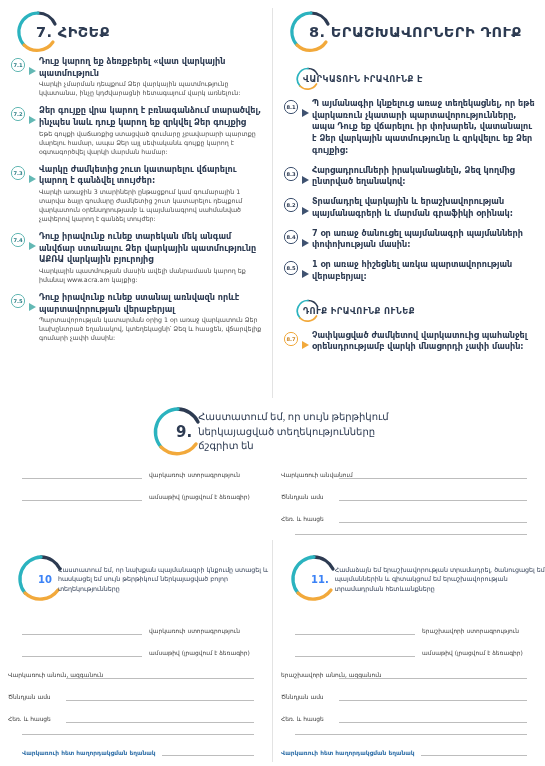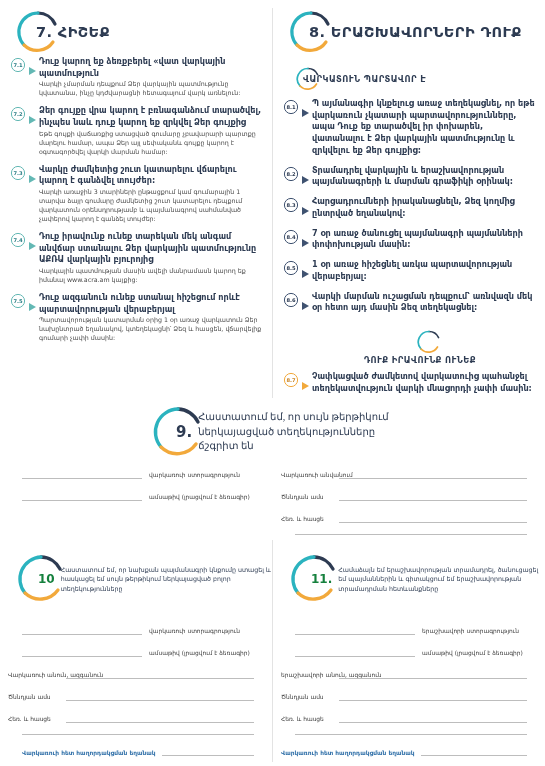--- a/index.html
+++ b/index.html
@@ -114,22 +114,22 @@
   }
   .contact-row { display:flex; align-items:flex-end; margin-top:8px; }
   .contact-row .sigline { flex:1 1 auto; margin-left:6px; margin-right:18px; }
 
   .plainline { border-bottom:1px solid #bdbdbd; height:1px; margin:0 18px 10px 22px;}
 
   
   .sec-num-head { display:flex; align-items:center; padding-left:14px; }
   .sec-num-head .ring { margin-right:-30px; flex:0 0 auto; }
   .sec-num-head .bignum {
-    position:relative; z-index:2; font-size:12px; font-weight:bold;
-    color:#15803d; margin-right:6px; white-space:nowrap;
+    position:relative; z-index:2; font-size:10px; font-weight:bold;
+    color:#3b82f6; margin-right:6px; white-space:nowrap;
   }
   .sec-num-head .blurb {
     position:relative; z-index:2; font-size:6.3px; color:#2d3b52;
     line-height:1.45; flex:1 1 auto;
   }
 </style>
 </head>
 <body>
 
 <div class="page">
@@ -215,21 +215,21 @@
           <div class="item-badge">
             <svg width="16" height="16" viewBox="0 0 16 16">
               <circle cx="8" cy="8" r="6.6" fill="none" stroke="#63b8b4" stroke-width="1"></circle>
             </svg>
             <span class="bnum" style="color:#2d7f86">7.5</span>
           </div>
           <div class="item-arrow"><svg width="7" height="8" viewBox="0 0 7 8">
               <path d="M0 0 L7 4 L0 8 Z" fill="#63b8b4"></path>
             </svg></div>
           <div class="item-body">
-            <p class="item-title">Դուք ազգանուն ունեք ստանալ հիշեցում որևէ պարտավորության վերաբերյալ</p>
+            <p class="item-title">Դուք իրավունք ունեք ստանալ առնվազն որևէ պարտավորության վերաբերյալ</p>
             <p class="item-desc">Պարտավորության կատարման օրից 1 օր առաջ վարկատուն Ձեր նախընտրած եղանակով, կտեղեկացնի՝ Ձեզ և հասցեն, վճարվելիք գումարի չափի մասին:</p>
           </div>
         </div>
       </div>
   </div>
 
   <div class="col col-right">
 
     <div class="sec-head">
       <span class="ring">
@@ -243,111 +243,97 @@
     </div>
 
     <div class="sub-head">
       <span class="ring">
         <svg width="26" height="26" viewBox="0 0 26 26">
           <path d="M13 2.5 A10.5 10.5 0 0 1 22.5 8.5" fill="none" stroke="#2d3b52" stroke-width="1.7" stroke-linecap="round"></path>
           <path d="M13 2.5 A10.5 10.5 0 0 0 5 20" fill="none" stroke="#2bb3bf" stroke-width="1.7" stroke-linecap="round"></path>
           <path d="M5 20 A10.5 10.5 0 0 0 21.5 18" fill="none" stroke="#f2a93b" stroke-width="1.7" stroke-linecap="round"></path>
         </svg>
       </span>
-      <span class="sub-title">ՎԱՐԿԱՏՈՒՆ ՊԱՐՏԱՎՈՐ Է</span>
+      <span class="sub-title">ՎԱՐԿԱՏՈՒՆ ԻՐԱՎՈՒՆՔ Է</span>
     </div>
 
     <div id="s8g1">
         <div class="item">
           <div class="item-badge">
             <svg width="16" height="16" viewBox="0 0 16 16">
               <circle cx="8" cy="8" r="6.6" fill="none" stroke="#3f5270" stroke-width="1"></circle>
             </svg>
             <span class="bnum" style="color:#2d3b52">8.1</span>
           </div>
           <div class="item-arrow"><svg width="7" height="8" viewBox="0 0 7 8">
               <path d="M0 0 L7 4 L0 8 Z" fill="#3f5270"></path>
             </svg></div>
           <div class="item-body">
-            <p class="item-title">Պ այմանագիր կնքելուց առաջ տեղեկացնել, որ եթե վարկառուն չկատարի պարտավորությունները, ապա Դուք եք տարածվել իր փոխարեն, վատանալու է Ձեր վարկային պատմությունը և զրկվելու եք Ձեր գույքից:</p>
+            <p class="item-title">Պ այմանագիր կնքելուց առաջ տեղեկացնել, որ եթե վարկառուն չկատարի պարտավորությունները, ապա Դուք եք վճարելու իր փոխարեն, վատանալու է Ձեր վարկային պատմությունը և զրկվելու եք Ձեր գույքից:</p>
           </div>
         </div>
         <div class="item">
           <div class="item-badge">
             <svg width="16" height="16" viewBox="0 0 16 16">
               <circle cx="8" cy="8" r="6.6" fill="none" stroke="#3f5270" stroke-width="1"></circle>
             </svg>
+            <span class="bnum" style="color:#2d3b52">8.3</span>
+          </div>
+          <div class="item-arrow"><svg width="7" height="8" viewBox="0 0 7 8">
+              <path d="M0 0 L7 4 L0 8 Z" fill="#3f5270"></path>
+            </svg></div>
+          <div class="item-body">
+            <p class="item-title">Հարցադրումների իրականացնելն, Ձեզ կողմից ընտրված եղանակով:</p>
+          </div>
+        </div>
+        <div class="item">
+          <div class="item-badge">
+            <svg width="16" height="16" viewBox="0 0 16 16">
+              <circle cx="8" cy="8" r="6.6" fill="none" stroke="#3f5270" stroke-width="1"></circle>
+            </svg>
             <span class="bnum" style="color:#2d3b52">8.2</span>
           </div>
           <div class="item-arrow"><svg width="7" height="8" viewBox="0 0 7 8">
               <path d="M0 0 L7 4 L0 8 Z" fill="#3f5270"></path>
             </svg></div>
           <div class="item-body">
             <p class="item-title">Տրամադրել վարկային և երաշխավորության պայմանագրերի և մարման գրաֆիկի օրինակ:</p>
           </div>
         </div>
         <div class="item">
           <div class="item-badge">
             <svg width="16" height="16" viewBox="0 0 16 16">
               <circle cx="8" cy="8" r="6.6" fill="none" stroke="#3f5270" stroke-width="1"></circle>
             </svg>
-            <span class="bnum" style="color:#2d3b52">8.3</span>
+            <span class="bnum" style="color:#2d3b52">8.4</span>
           </div>
           <div class="item-arrow"><svg width="7" height="8" viewBox="0 0 7 8">
               <path d="M0 0 L7 4 L0 8 Z" fill="#3f5270"></path>
             </svg></div>
           <div class="item-body">
-            <p class="item-title">Հարցադրումների իրականացնելն, Ձեզ կողմից ընտրված եղանակով:</p>
+            <p class="item-title">7 օր առաջ ծանուցել պայմանագրի պայմանների փոփոխության մասին:</p>
           </div>
         </div>
         <div class="item">
           <div class="item-badge">
             <svg width="16" height="16" viewBox="0 0 16 16">
               <circle cx="8" cy="8" r="6.6" fill="none" stroke="#3f5270" stroke-width="1"></circle>
             </svg>
-            <span class="bnum" style="color:#2d3b52">8.4</span>
+            <span class="bnum" style="color:#2d3b52">8.5</span>
           </div>
           <div class="item-arrow"><svg width="7" height="8" viewBox="0 0 7 8">
               <path d="M0 0 L7 4 L0 8 Z" fill="#3f5270"></path>
             </svg></div>
           <div class="item-body">
-            <p class="item-title">7 օր առաջ ծանուցել պայմանագրի պայմանների փոփոխության մասին:</p>
-          </div>
-        </div>
-        <div class="item">
-          <div class="item-badge">
-            <svg width="16" height="16" viewBox="0 0 16 16">
-              <circle cx="8" cy="8" r="6.6" fill="none" stroke="#3f5270" stroke-width="1"></circle>
-            </svg>
-            <span class="bnum" style="color:#2d3b52">8.5</span>
-          </div>
-          <div class="item-arrow"><svg width="7" height="8" viewBox="0 0 7 8">
-              <path d="M0 0 L7 4 L0 8 Z" fill="#3f5270"></path>
-            </svg></div>
-          <div class="item-body">
             <p class="item-title">1 օր առաջ հիշեցնել առկա պարտավորության վերաբերյալ:</p>
           </div>
         </div>
-        <div class="item">
-          <div class="item-badge">
-            <svg width="16" height="16" viewBox="0 0 16 16">
-              <circle cx="8" cy="8" r="6.6" fill="none" stroke="#3f5270" stroke-width="1"></circle>
-            </svg>
-            <span class="bnum" style="color:#2d3b52">8.6</span>
-          </div>
-          <div class="item-arrow"><svg width="7" height="8" viewBox="0 0 7 8">
-              <path d="M0 0 L7 4 L0 8 Z" fill="#3f5270"></path>
-            </svg></div>
-          <div class="item-body">
-            <p class="item-title">Վարկի մարման ուշացման դեպքում՝ առնվազն մեկ օր հետո այդ մասին Ձեզ տեղեկացնել:</p>
-          </div>
-        </div>
-      </div>
-
-    <div class="sub-head" style="margin-top:14px;flex-direction:column;">
+      </div>
+
+    <div class="sub-head" style="margin-top:14px;">
       <span class="ring">
         <svg width="26" height="26" viewBox="0 0 26 26">
           <path d="M13 2.5 A10.5 10.5 0 0 1 22.5 8.5" fill="none" stroke="#2d3b52" stroke-width="1.7" stroke-linecap="round"></path>
           <path d="M13 2.5 A10.5 10.5 0 0 0 5 20" fill="none" stroke="#2bb3bf" stroke-width="1.7" stroke-linecap="round"></path>
           <path d="M5 20 A10.5 10.5 0 0 0 21.5 18" fill="none" stroke="#f2a93b" stroke-width="1.7" stroke-linecap="round"></path>
         </svg>
       </span>
       <span class="sub-title">ԴՈՒՔ ԻՐԱՎՈՒՆՔ ՈՒՆԵՔ</span>
     </div>
 
@@ -356,21 +342,21 @@
           <div class="item-badge">
             <svg width="16" height="16" viewBox="0 0 16 16">
               <circle cx="8" cy="8" r="6.6" fill="none" stroke="#f2a93b" stroke-width="1"></circle>
             </svg>
             <span class="bnum" style="color:#c8862a">8.7</span>
           </div>
           <div class="item-arrow"><svg width="7" height="8" viewBox="0 0 7 8">
               <path d="M0 0 L7 4 L0 8 Z" fill="#f2a93b"></path>
             </svg></div>
           <div class="item-body">
-            <p class="item-title">Չափկացված ժամկետով վարկատուից պահանջել տեղեկատվություն վարկի մնացորդի չափի մասին:</p>
+            <p class="item-title">Չափկացված ժամկետով վարկատուից պահանջել օրենսդրությամբ վարկի մնացորդի չափի մասին:</p>
           </div>
         </div>
       </div>
   </div>
 
   <div class="sec9">
     <span class="ring">
       <svg width="56" height="56" viewBox="0 0 56 56">
         <path d="M28 5 A23 23 0 0 1 48 18" fill="none" stroke="#2d3b52" stroke-width="3.4" stroke-linecap="round"></path>
         <path d="M28 5 A23 23 0 0 0 11 43" fill="none" stroke="#2bb3bf" stroke-width="3.4" stroke-linecap="round"></path>

